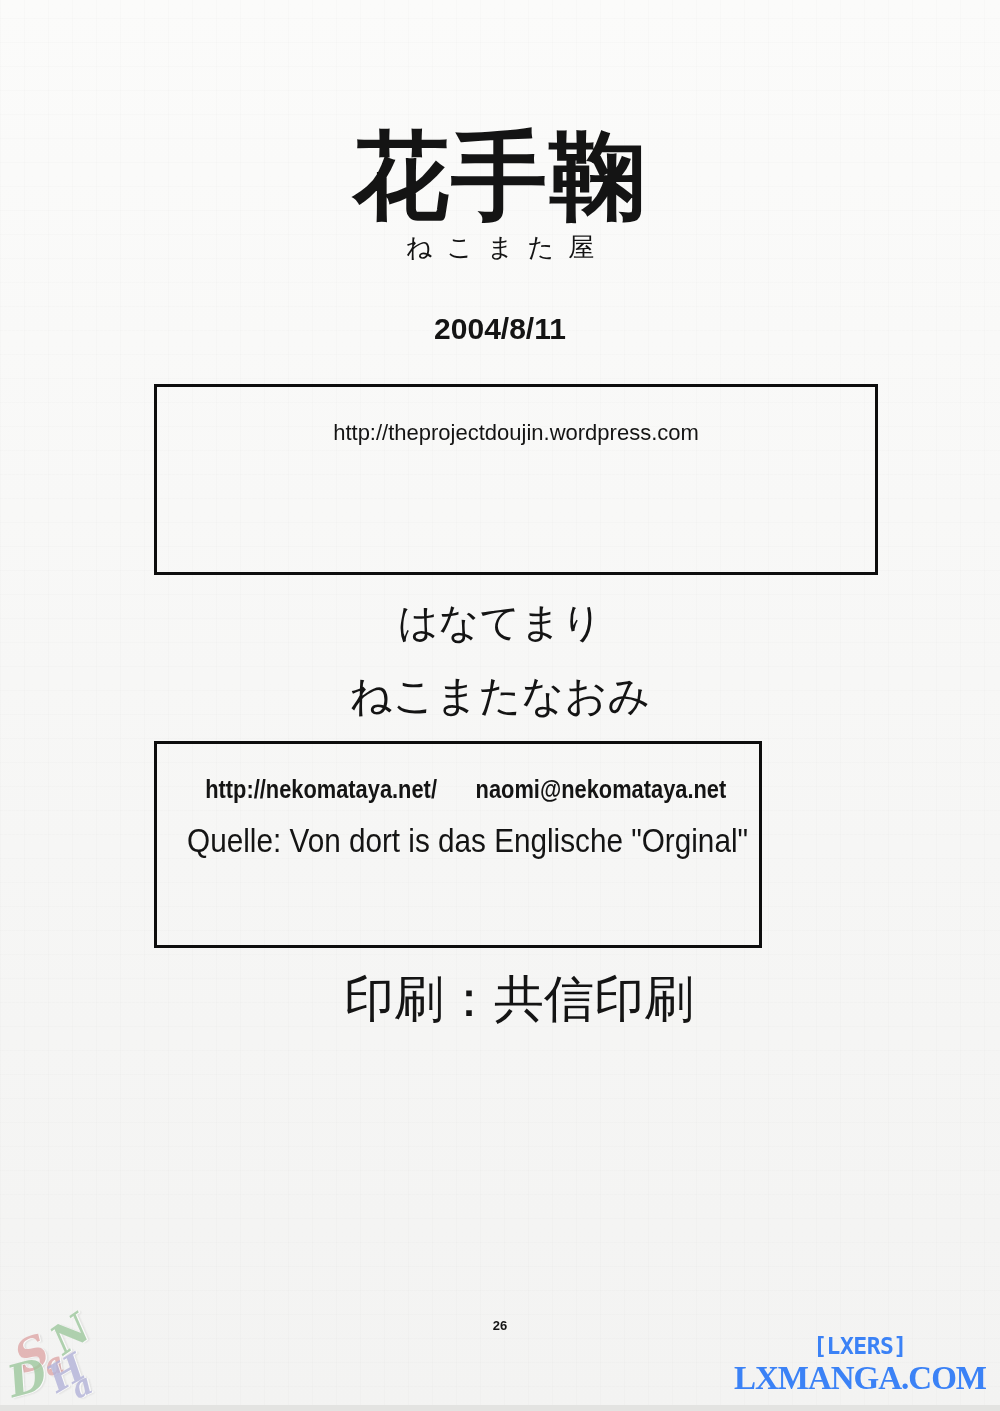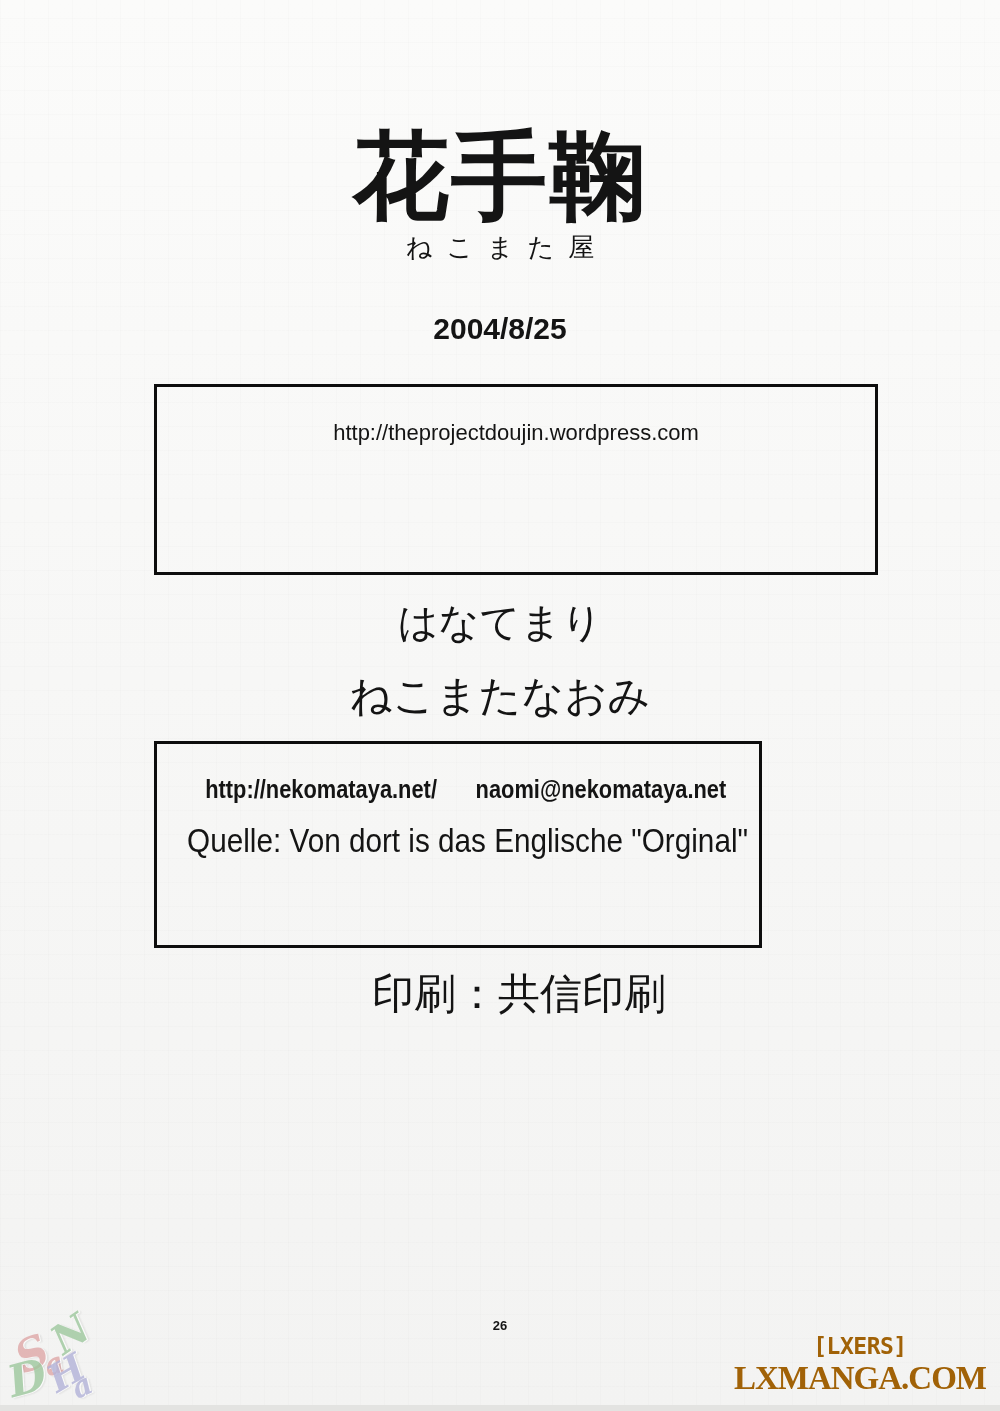--- a/index.html
+++ b/index.html
@@ -72,37 +72,37 @@
   .box2 .quelle-line {
     margin-top: 17px;
     font-size: 33px;
     transform: scaleX(0.9);
     transform-origin: 50% 50%;
     white-space: nowrap;
   }
 
   .printer {
     top: 966px;
-    font-size: 42px;
+    font-size: 50px;
     font-weight: 500;
     padding-left: 38px;
   }
 
   .page-number {
     top: 1318px;
     font-size: 13px;
     font-weight: bold;
   }
 
   
   .wm-right {
     position: absolute;
     right: 14px; top: 1334px;
     text-align: center;
-    color: #a16207;
+    color: #3b82f6;
     font-family: "DejaVu Sans Mono", monospace;
     font-weight: bold;
     line-height: 1.12;
   }
   .wm-right .wm-line1 { font-size: 23px; letter-spacing: -0.5px; }
   .wm-right .wm-line2 { font-size: 33px; letter-spacing: -1px; font-family: Liberation Serif, serif; }
 
   
   .wm-left { position: absolute; left: 0; top: 0; }
   .wm-letter {
@@ -120,21 +120,21 @@
   .wm-letter:nth-of-type(5) { left: 48px; top: 1350px; font-size: 38px; color: #b3b3d9; transform: rotate(-30deg); }
   .wm-letter:nth-of-type(6) { left: 72px; top: 1368px; font-size: 30px; color: #b3b3d9; transform: rotate(-25deg); }
 </style>
 </head>
 <body>
 
 <div class="scan-texture"></div>
 
 <div class="centered title">花手鞠</div>
 <div class="centered furigana">ねこまた屋</div>
-<div class="centered date">2004/8/25</div>
+<div class="centered date">2004/8/11</div>
 
 <div class="box box1">
   <div class="box-url">http://theprojectdoujin.wordpress.com</div>
 </div>
 
 <div class="centered circle-name">はなてまり</div>
 <div class="centered author-name">ねこまたなおみ</div>
 
 <div class="box box2">
   <div class="contact-line">

